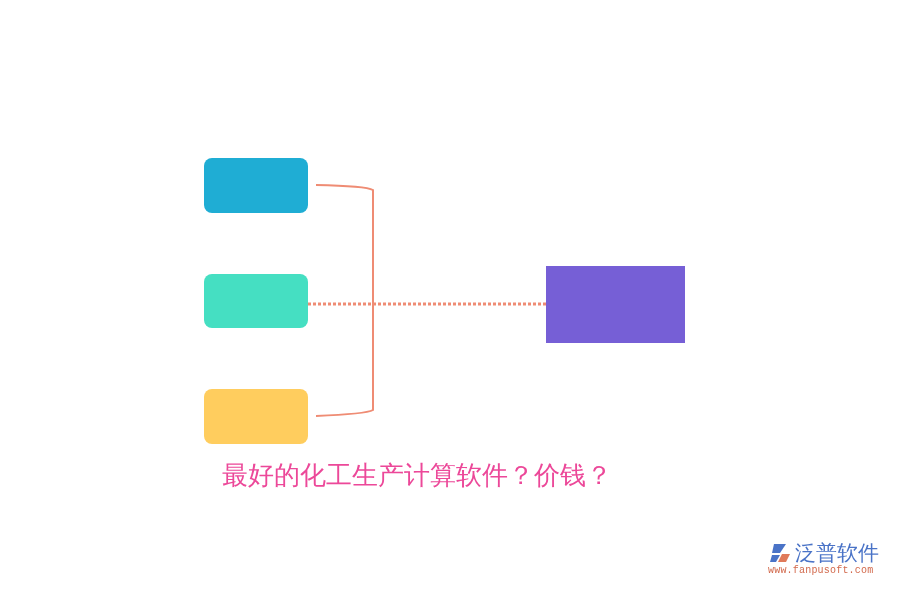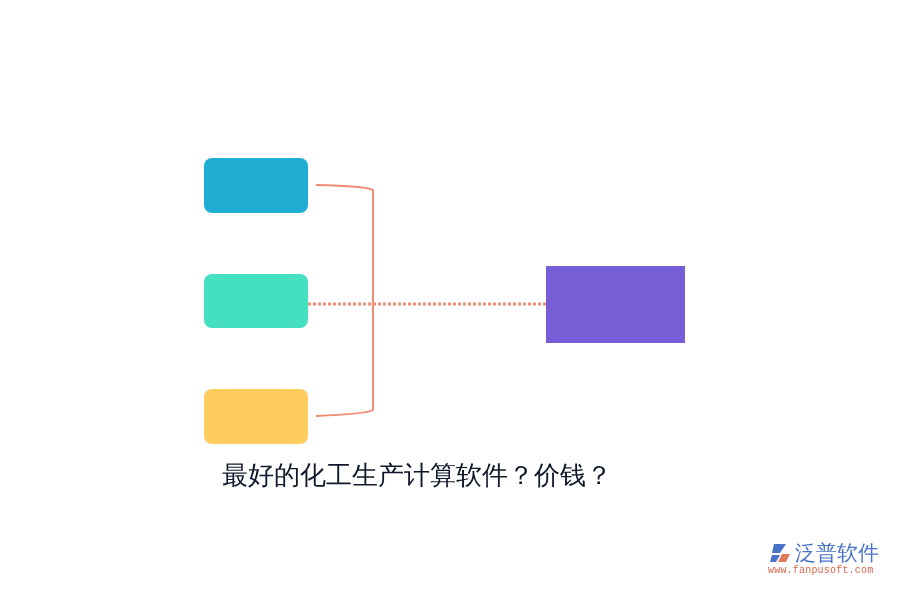--- a/index.html
+++ b/index.html
@@ -1,20 +1,20 @@
 <!DOCTYPE html>
 <html><head>
   <meta charset="utf-8">
   <style>
     html, body { margin: 0; padding: 0; }
     body { width: 900px; height: 600px; background: #ffffff; position: relative; overflow: hidden; font-family: "DejaVu Sans", sans-serif; }
     .node { position: absolute; border-radius: 8px; }
     .target { position: absolute; }
     svg.connectors { position: absolute; left: 0; top: 0; width: 900px; height: 600px; }
-    .title { position: absolute; left: 222px; top: 458px; font-size: 26px; color: #0f172a; font-family: "DejaVu Serif", serif; white-space: nowrap; letter-spacing: 0px; }
+    .title { position: absolute; left: 222px; top: 458px; font-size: 26px; color: #ec4899; font-family: "DejaVu Serif", serif; white-space: nowrap; letter-spacing: 0px; }
     .logo { position: absolute; left: 768px; top: 542px; width: 124px; }
     .logo-row { display: flex; align-items: center; }
     .logo-icon { width: 24px; height: 22px; }
     .logo-name { font-size: 21px; color: #4a73c7; margin-left: 3px; font-family: "DejaVu Sans", sans-serif; line-height: 22px; }
     .logo-url { font-size: 10px; color: #d2694c; font-family: Liberation Mono, monospace; margin-top: 1px; letter-spacing: 0.2px; }
   </style>
 </head>
 <body>
 
 <svg class="connectors" viewBox="0 0 900 600">

